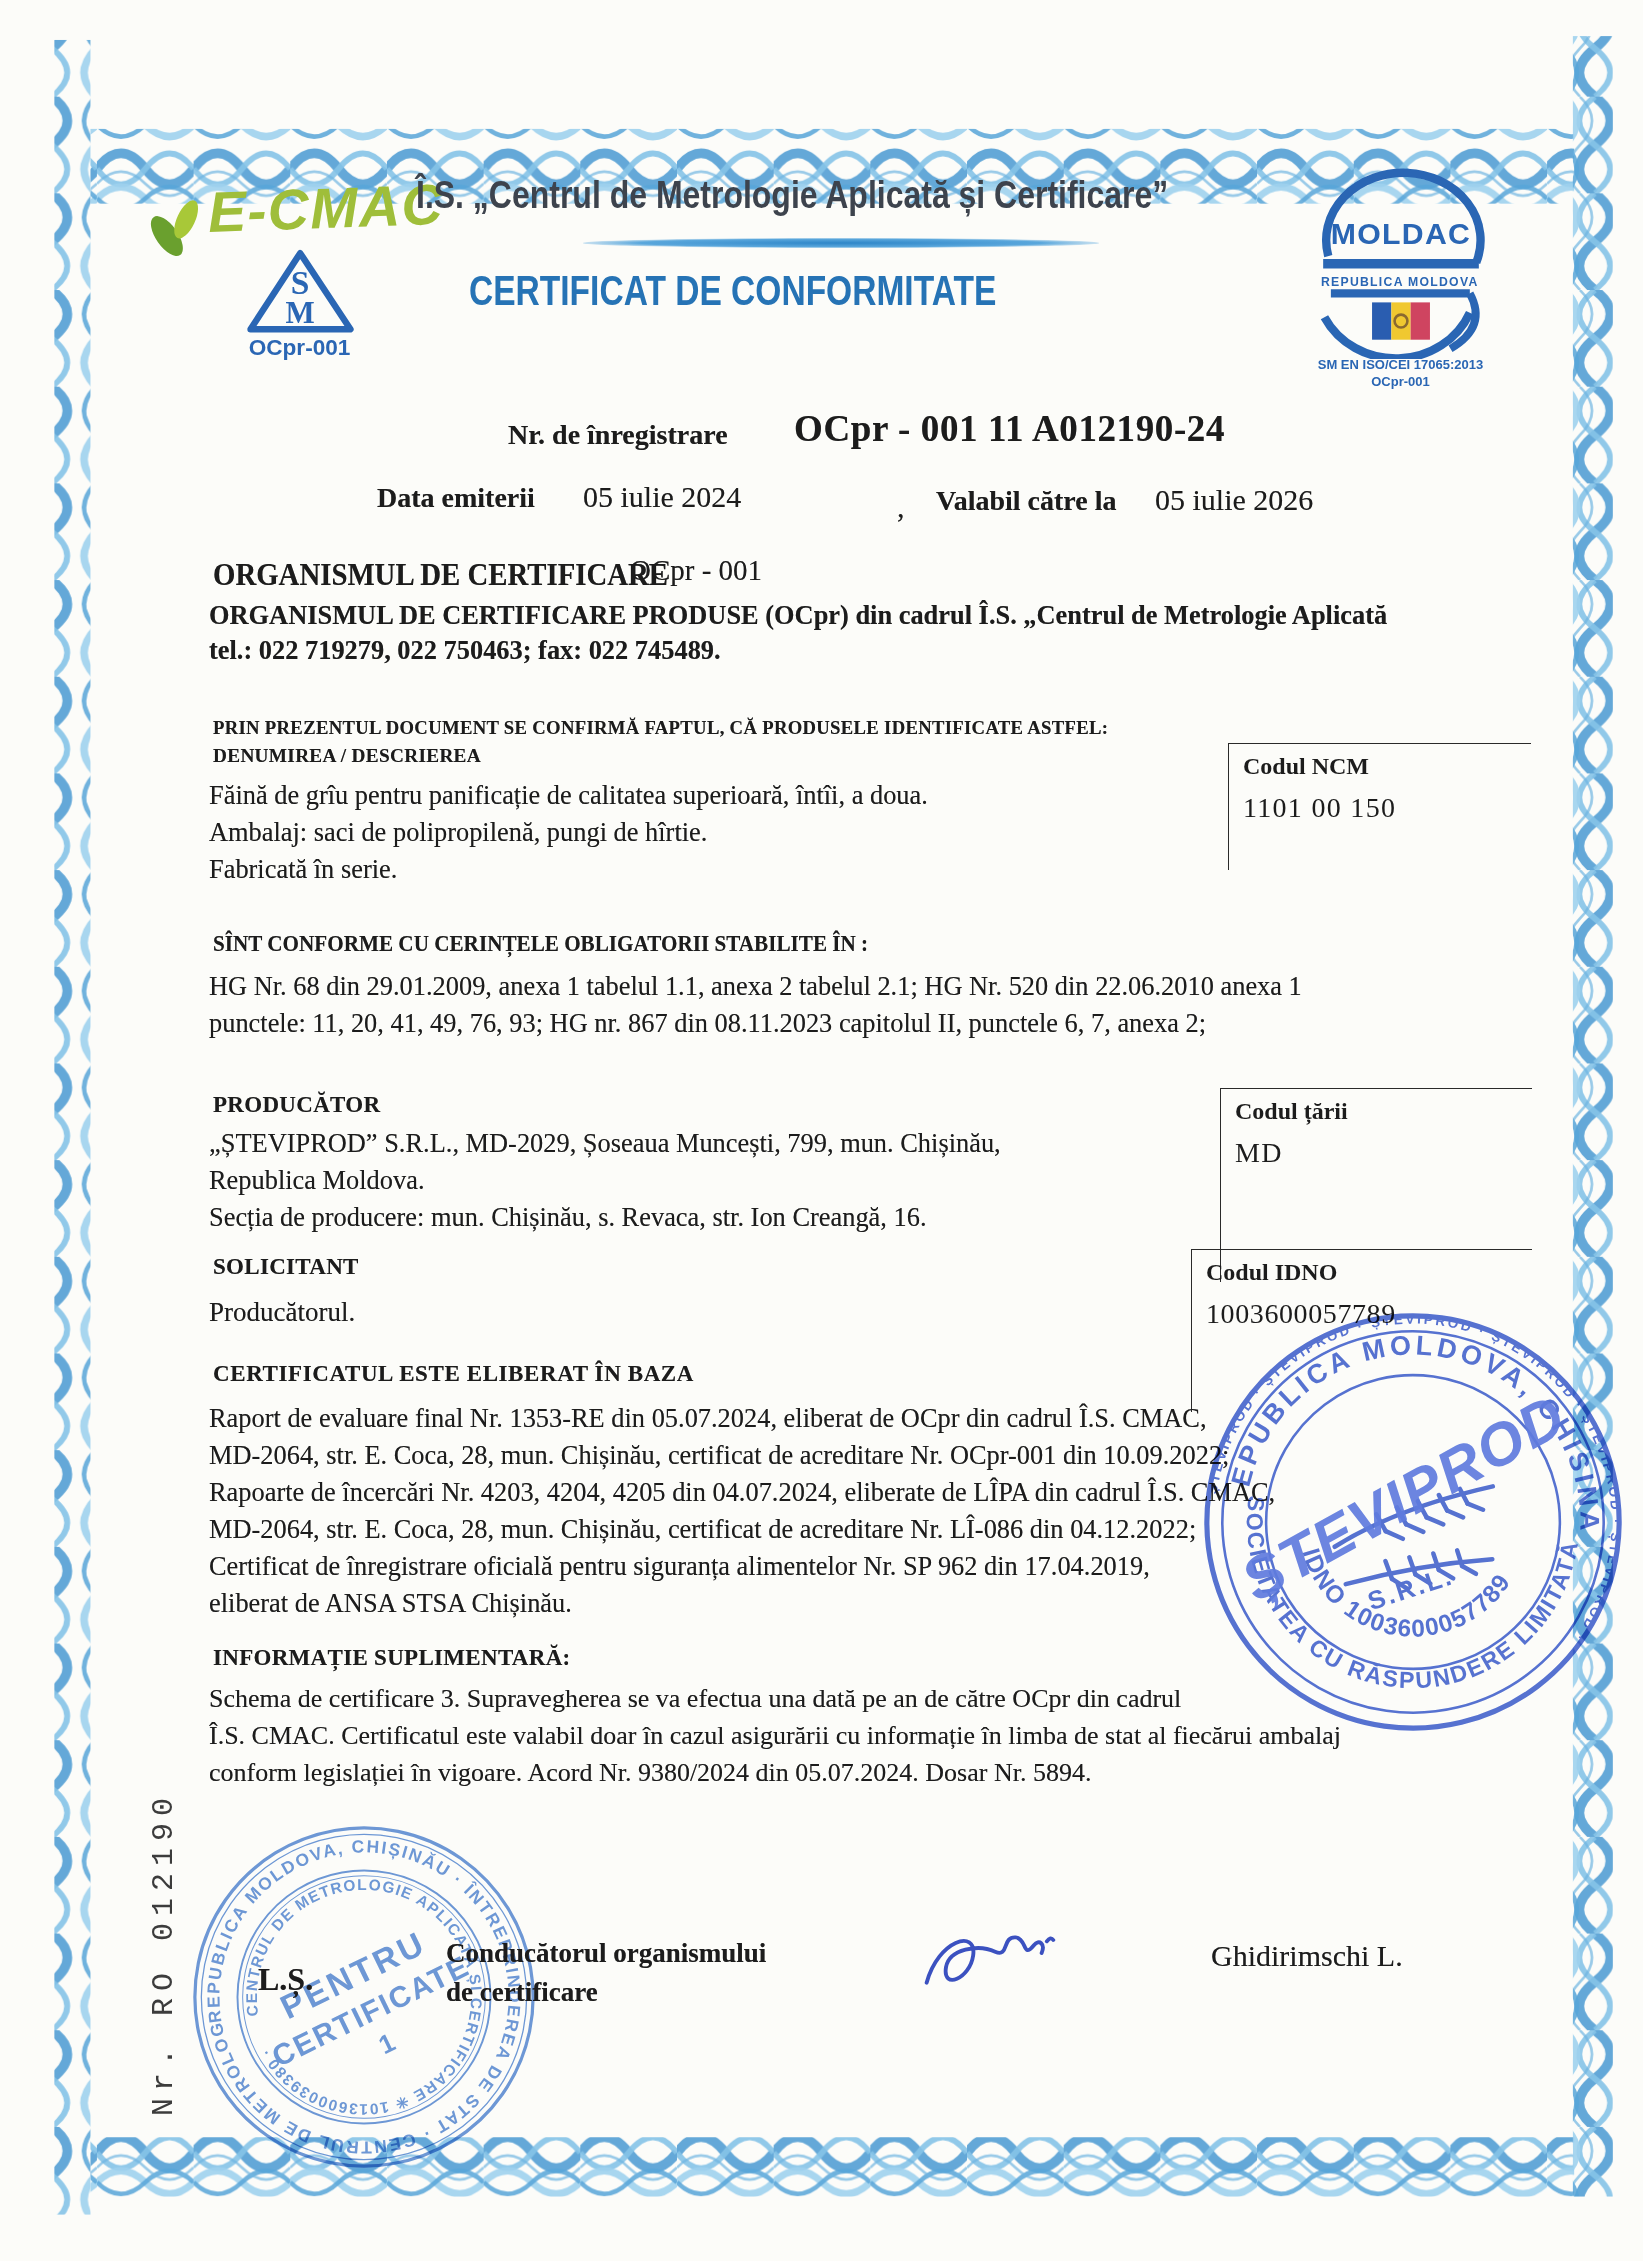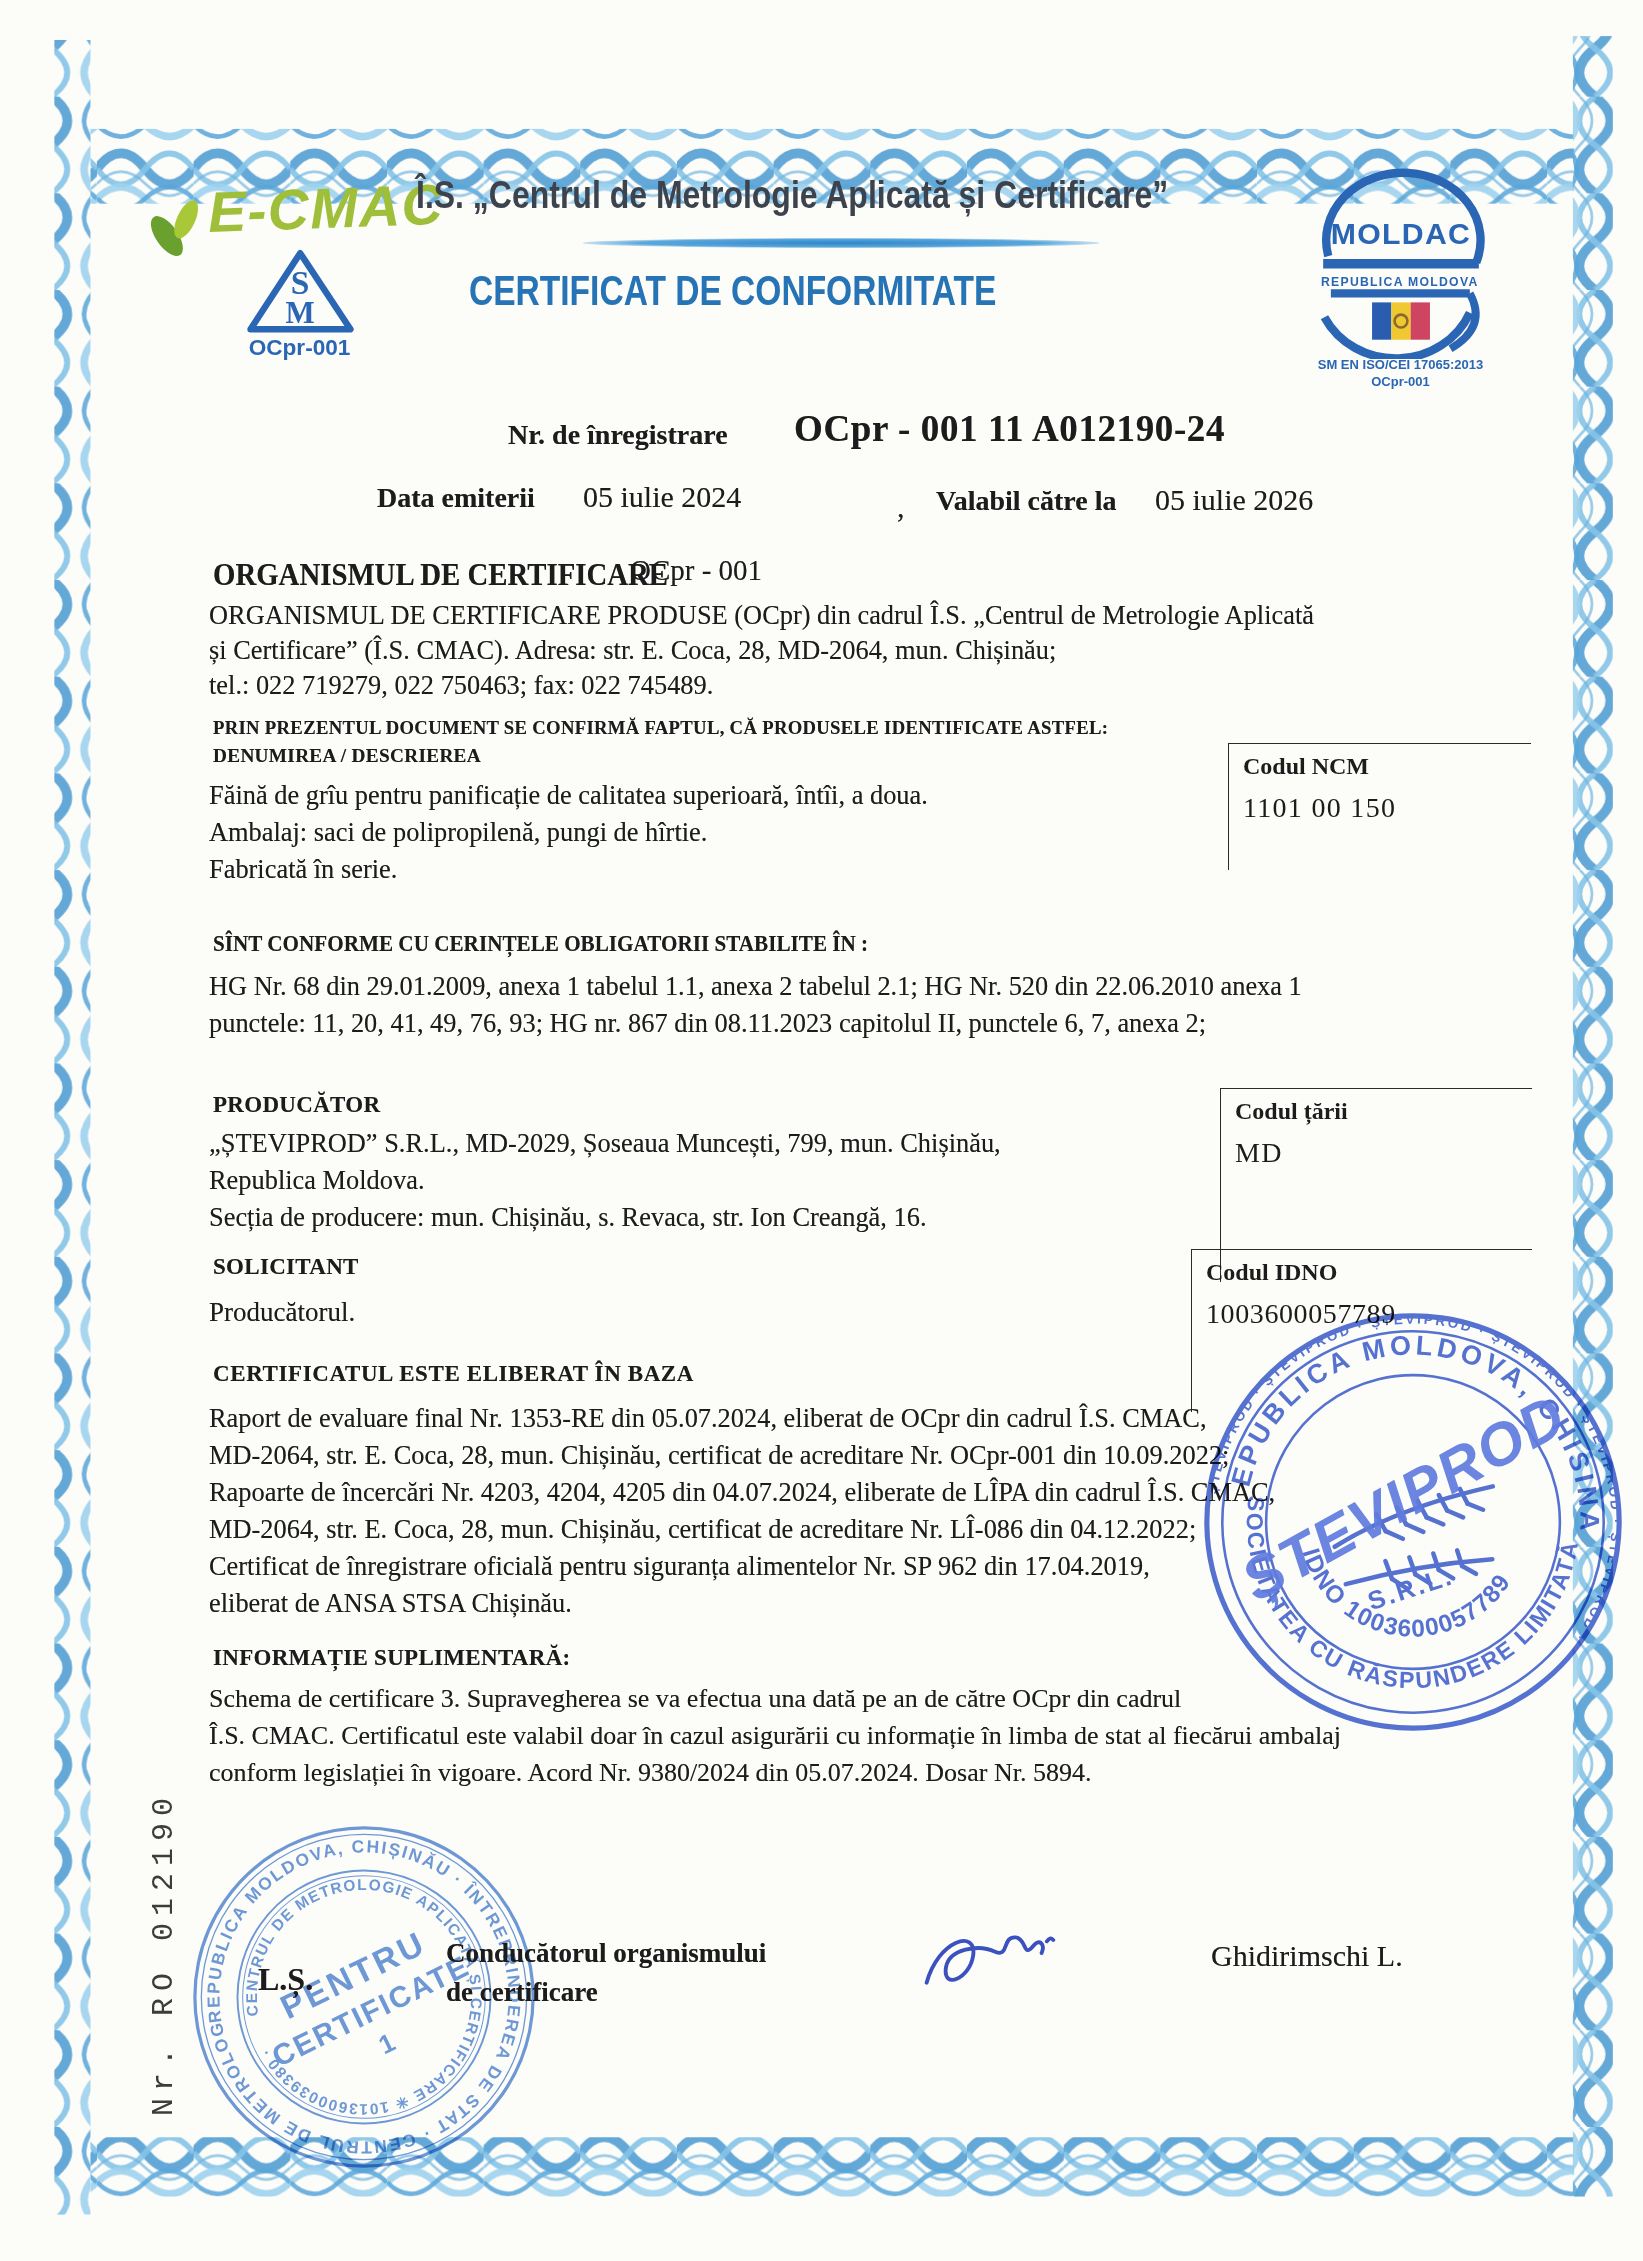--- a/index.html
+++ b/index.html
@@ -98,23 +98,22 @@
   <div class="abs serif scan" style="left:583px;top:480px;font-size:30px;">05 iulie 2024</div>
   <div class="abs serif scan" style="left:897px;top:490px;font-size:30px;">,</div>
   <div class="abs serif b scan" style="left:936px;top:485px;font-size:28px;">Valabil către la</div>
   <div class="abs serif scan" style="left:1155px;top:483px;font-size:30px;">05 iulie 2026</div>
 
   <div class="abs serif b scan" style="left:213px;top:556px;font-size:32px;">
     <span class="cond" style="transform:scaleX(.9);">ORGANISMUL DE CERTIFICARE</span>
   </div>
   <div class="abs serif scan" style="left:630px;top:554px;font-size:29px;">OCpr - 001</div>
 
-  <div class="abs serif scan parlines" style="left:209px;top:598px;font-size:26.4px;line-height:35px;">
+  <div class="abs serif scan parlines" style="left:209px;top:598px;font-size:26.4px;line-height:35px;font-weight:bold;">
     <div>ORGANISMUL DE CERTIFICARE PRODUSE (OCpr) din cadrul Î.S. „Centrul de Metrologie Aplicată</div>
-    <div>și Certificare” (Î.S. CMAC). Adresa: str. E. Coca, 28, MD-2064, mun. Chișinău;</div>
     <div>tel.: 022 719279, 022 750463; fax: 022 745489.</div>
   </div>
 
   <div class="abs serif b scan" style="left:213px;top:717px;font-size:19.3px;">
     <span class="cond" style="transform:scaleX(.97);letter-spacing:0.3px;">PRIN  PREZENTUL DOCUMENT SE CONFIRMĂ FAPTUL, CĂ PRODUSELE IDENTIFICATE ASTFEL:</span>
   </div>
   <div class="abs serif b scan" style="left:213px;top:745px;font-size:19.3px;letter-spacing:0.3px;">DENUMIREA / DESCRIEREA</div>
 
   <div class="abs codebox" style="left:1228px;top:743px;width:302px;height:126px;">
     <div class="lbl serif">Codul NCM</div>

